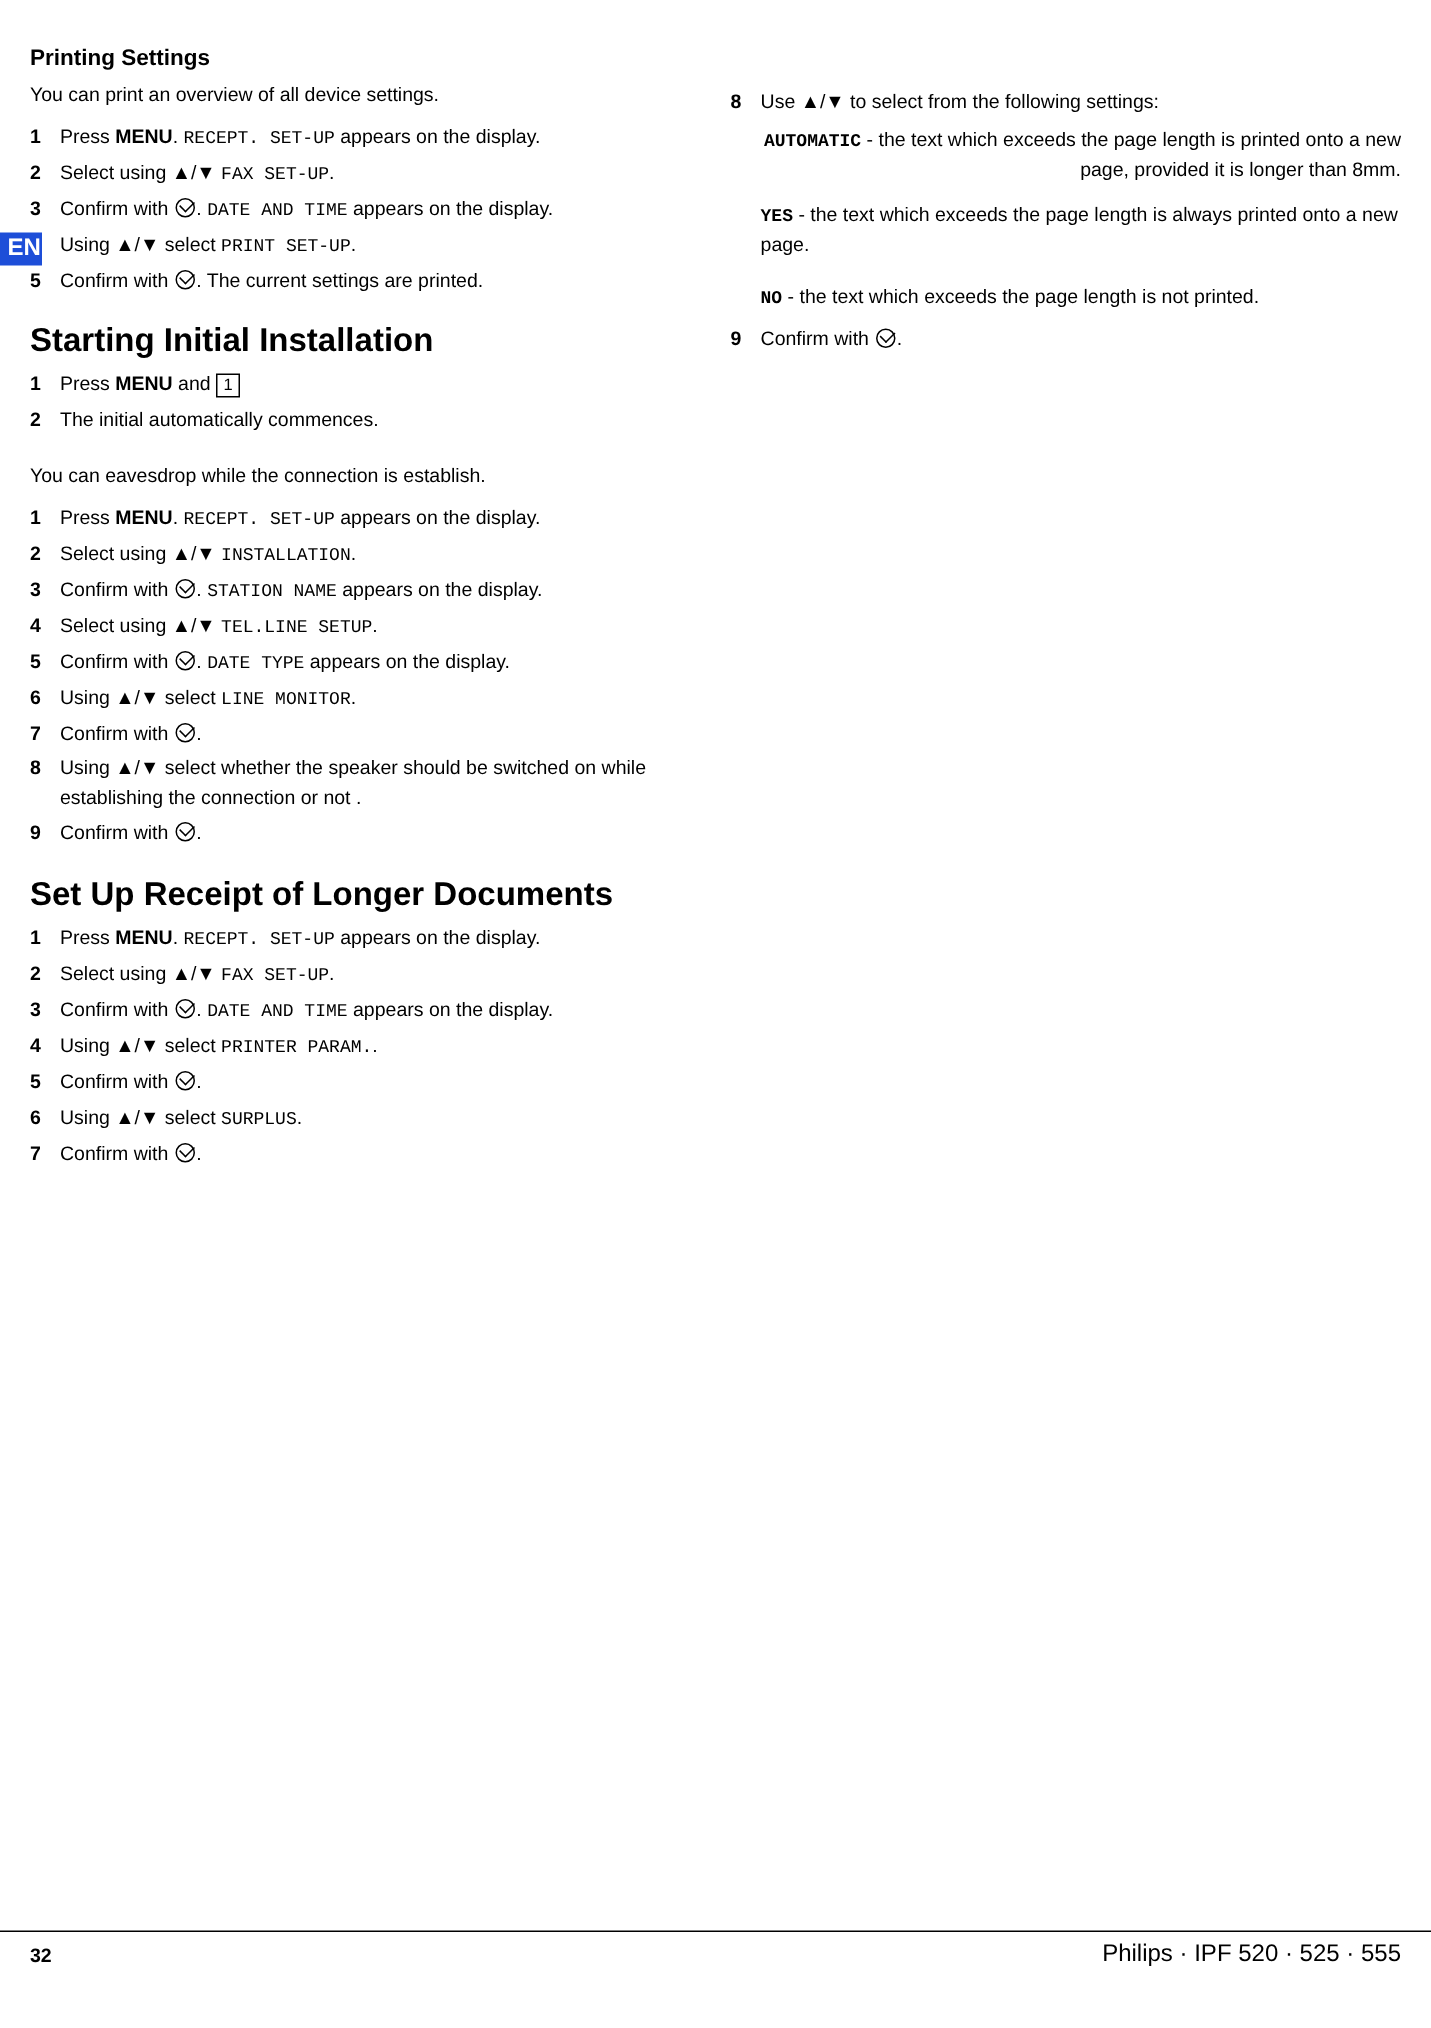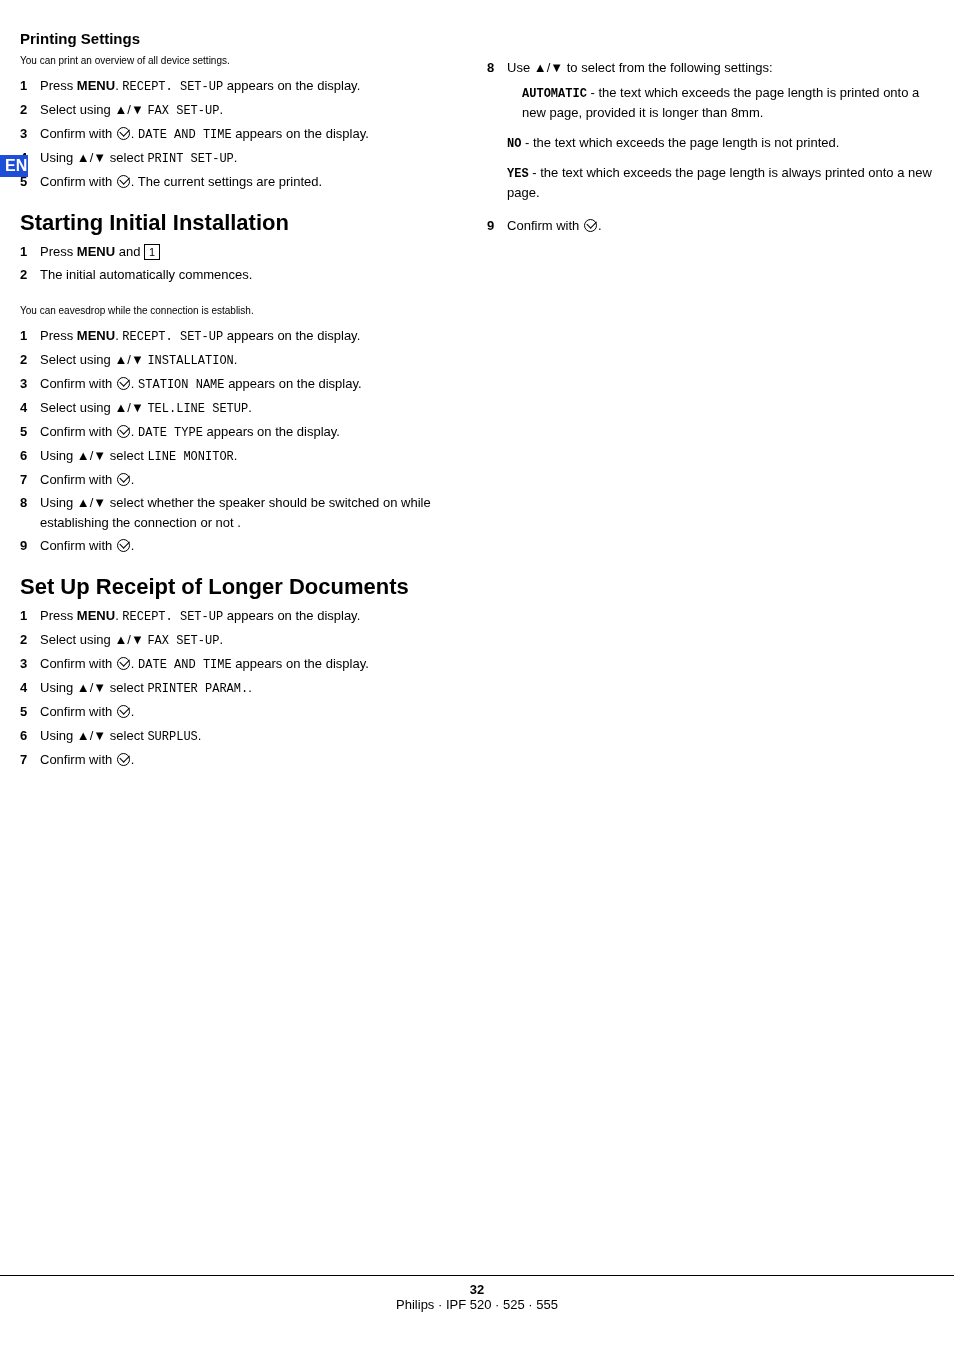--- a/index.html
+++ b/index.html
@@ -51,21 +51,21 @@
       font-weight: bold;
       margin-bottom: 6px;
     }
     .section-title-large {
       font-size: 22px;
       font-weight: bold;
       margin-bottom: 6px;
       line-height: 1.2;
     }
     .section-intro {
-      font-size: 10px;
+      font-size: 13px;
       margin-bottom: 8px;
       line-height: 1.5;
     }
     .step-list {
       list-style: none;
       margin-bottom: 18px;
     }
     .step-list li {
       display: flex;
       margin-bottom: 4px;
@@ -85,28 +85,27 @@
       font-size: 12px;
     }
     .bold { font-weight: bold; }
     .bottom-bar {
       border-top: 1.5px solid #000;
       display: flex;
       justify-content: space-between;
       align-items: center;
       padding: 6px 20px 0 20px;
       margin-top: auto;
-      flex-direction: column;
     }
     .page-num {
       font-size: 13px;
       font-weight: bold;
     }
     .brand {
-      font-size: 13px;
+      font-size: 16px;
     }
     .confirm-icon {
       display: inline-block;
       width: 13px;
       height: 13px;
       border: 1.5px solid #000;
       border-radius: 50%;
       vertical-align: middle;
       position: relative;
       top: -1px;
@@ -273,28 +272,28 @@
 
     </div>
 
     <div class="right-col">
       <div style="display:flex; margin-bottom:8px;">
         <span class="step-num">8</span>
         <span class="step-content">
           Use ▲/▼ to select from the following settings:
         </span>
       </div>
-      <div class="sub-para" style="margin-left:35px;">
+      <div class="sub-para" style="margin-left:20px;text-align:right;">
         <span class="mono bold">AUTOMATIC</span><span> - the text which exceeds the page length is printed onto a new page, provided it is longer than 8mm.</span>
+      </div>
+      <div class="sub-para" style="margin-left:20px; margin-bottom: 16px;">
+        <span class="mono bold">YES</span><span> - the text which exceeds the page length is always printed onto a new page.</span>
       </div>
       <div class="sub-para" style="margin-left:20px;">
         <span class="mono bold">NO</span><span> - the text which exceeds the page length is not printed.</span>
-      </div>
-      <div class="sub-para" style="margin-left:20px; margin-bottom: 16px;">
-        <span class="mono bold">YES</span><span> - the text which exceeds the page length is always printed onto a new page.</span>
       </div>
       <div style="display:flex;">
         <span class="step-num">9</span>
         <span class="step-content">Confirm with <span class="confirm-icon"></span>.</span>
       </div>
     </div>
   </div>
 
   <div class="bottom-bar">
     <span class="page-num">32</span>

